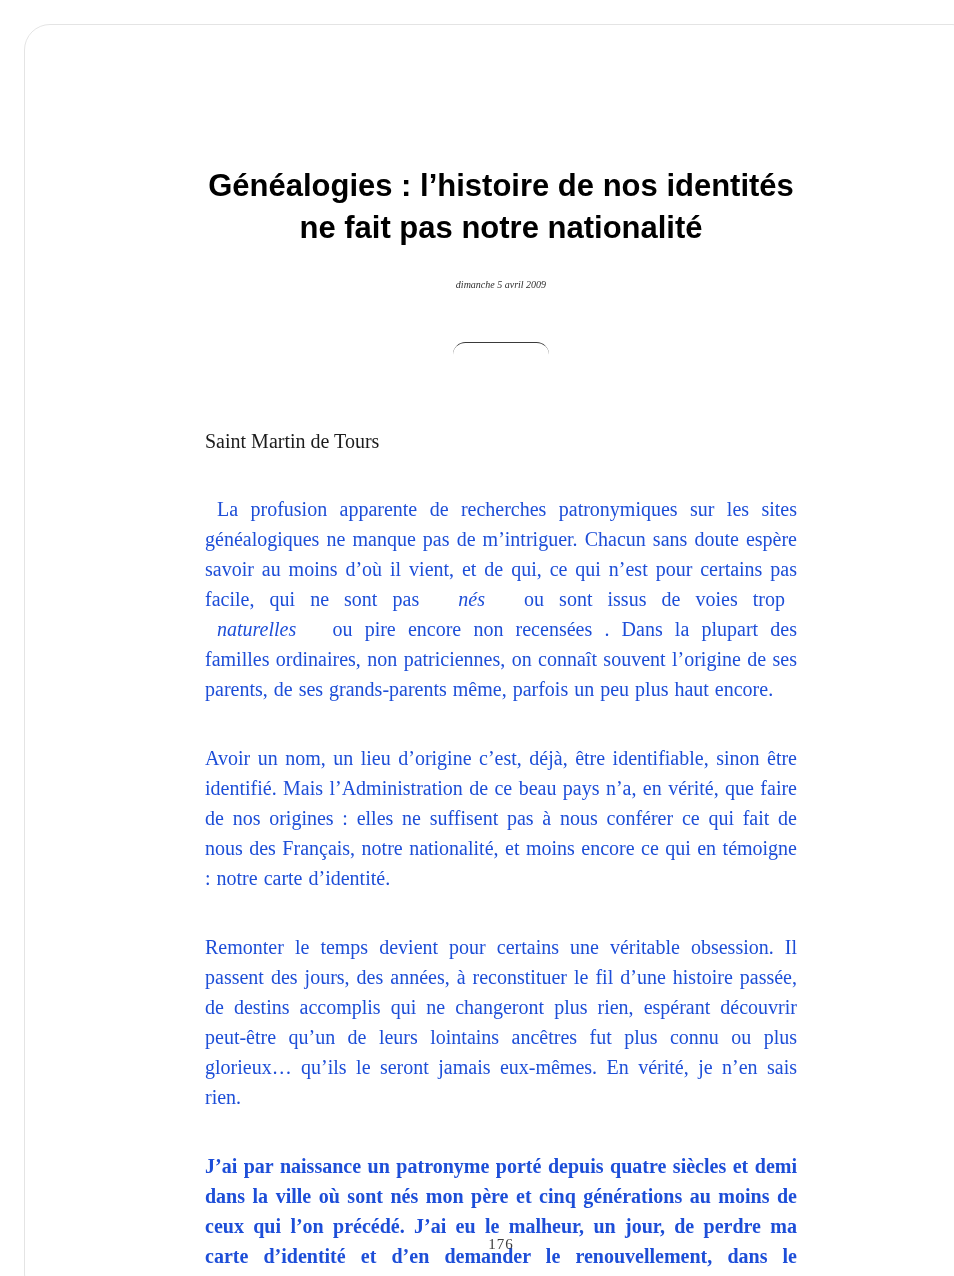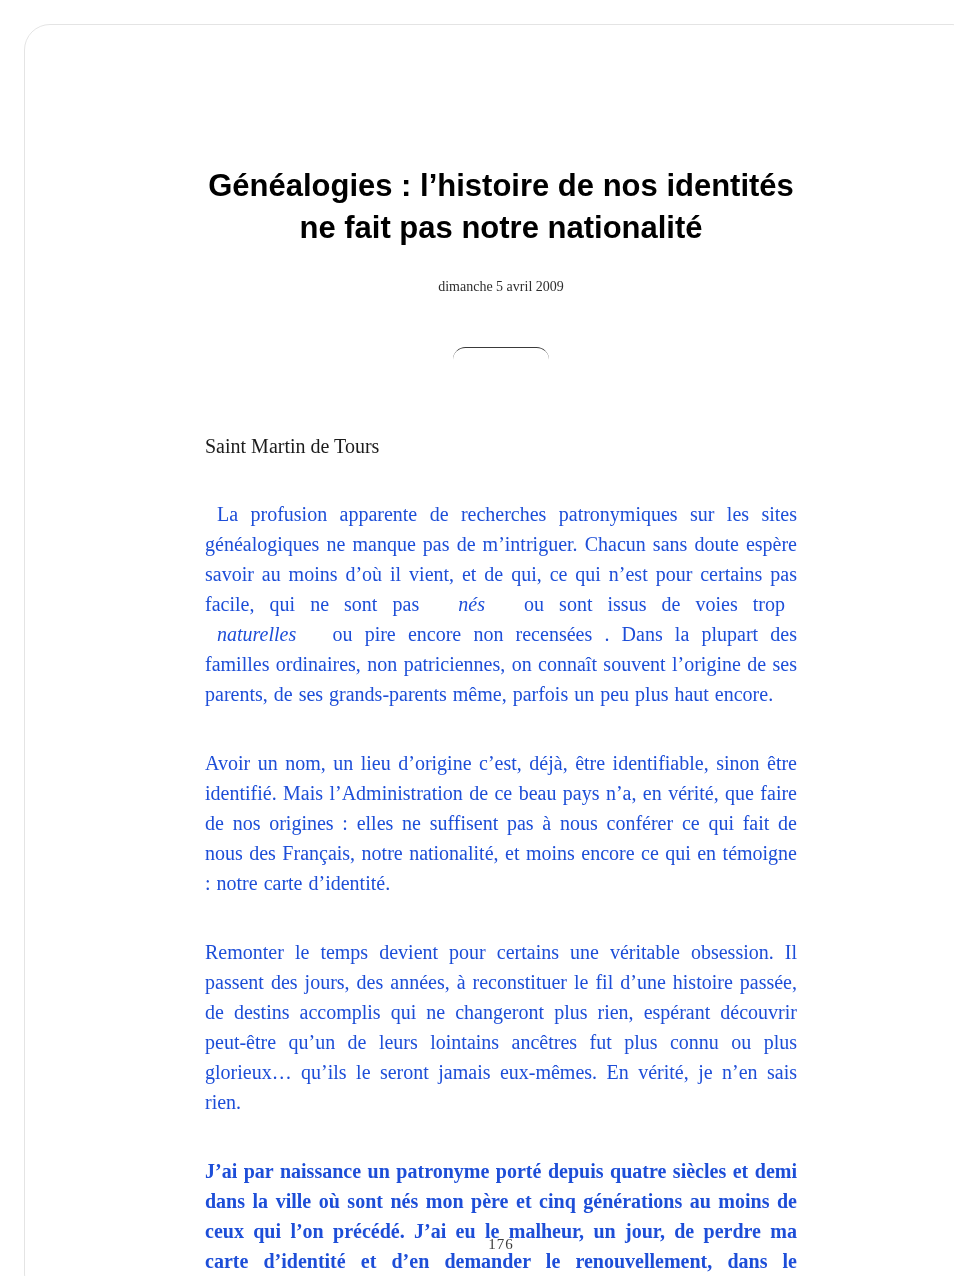--- a/index.html
+++ b/index.html
@@ -26,21 +26,22 @@
     font-family: "Liberation Sans", sans-serif;
     font-weight: 700;
     font-size: 31px;
     line-height: 1.36;
     color: #000000;
     max-width: 650px;
     margin: 0 auto;
   }
   .date {
     margin-top: 6px;
-    font-size: 14px;
+    font-size: 10px;
+    font-style: italic;
     color: #2e2e2e;
   }
   .divider {
     width: 96px;
     border-top: 1px solid #3a3a3a;
     margin: 40px auto 0 auto;
   }
   .content {
     width: 640px;
     margin: 20px auto 17px auto;

